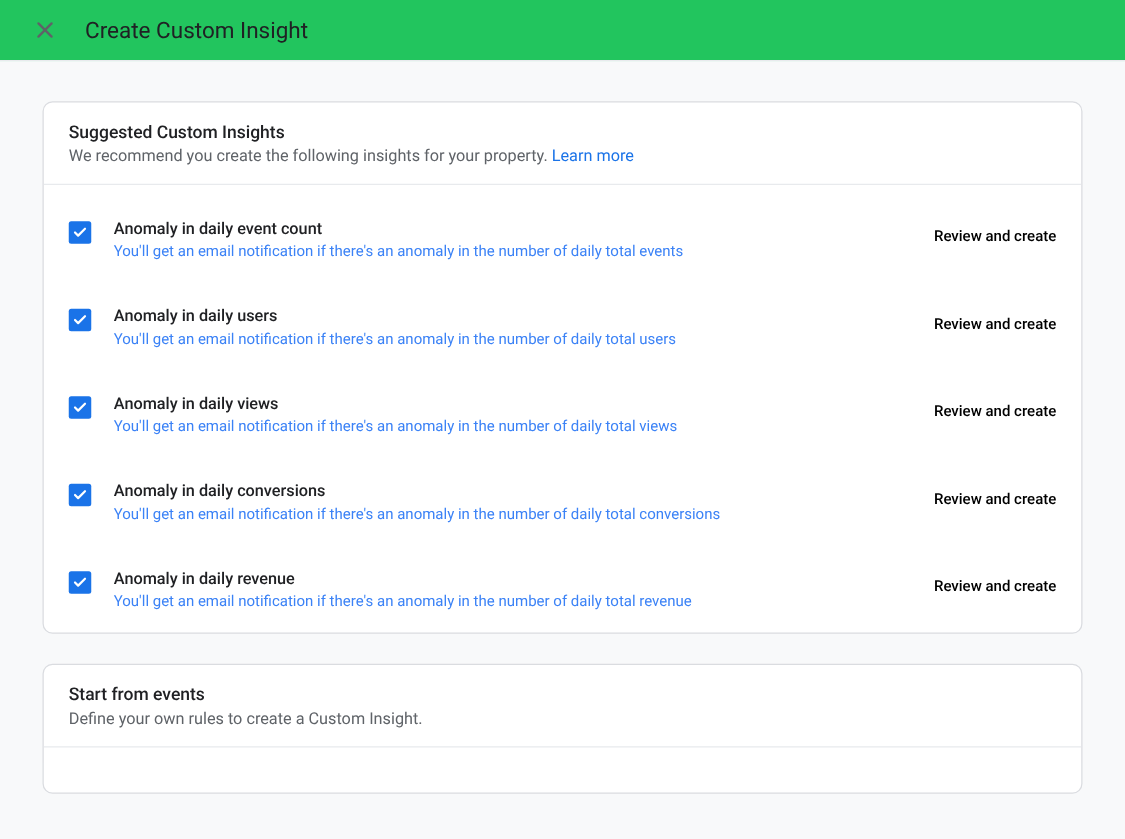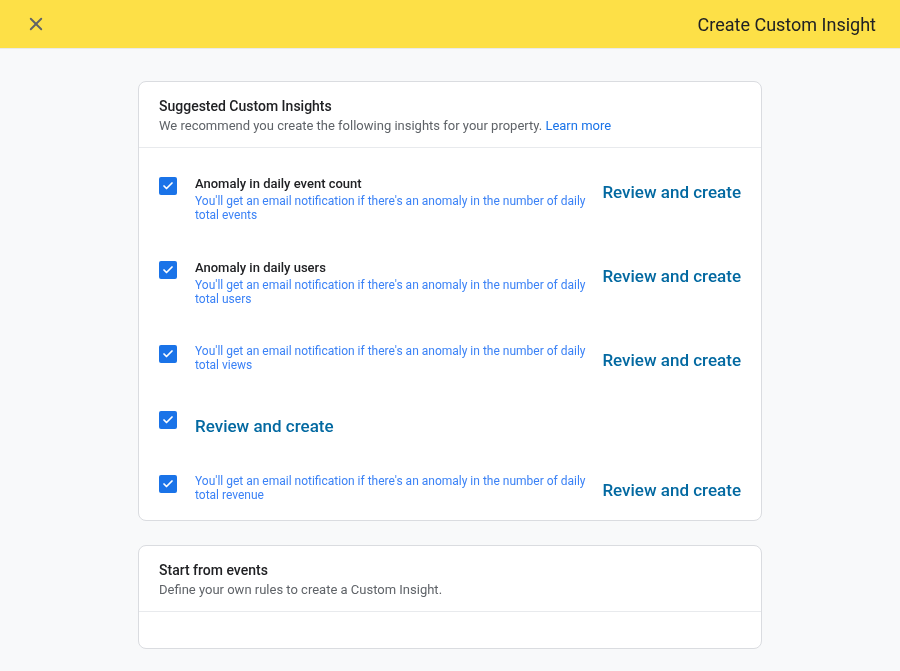--- a/index.html
+++ b/index.html
@@ -11,22 +11,21 @@
       font-family: 'Google Sans', Roboto, Arial, sans-serif;
       background: #fff;
       color: #202124;
       font-size: 14px;
     }
     .header {
       display: flex;
       align-items: center;
       padding: 12px 24px;
       border-bottom: 1px solid #e8eaed;
-      background: #fde047;
-      justify-content: space-between;
+      background: #22c55e;
     }
     .close-btn {
       display: flex;
       align-items: center;
       justify-content: center;
       width: 24px;
       height: 24px;
       cursor: pointer;
       color: #5f6368;
       margin-right: 20px;
@@ -39,21 +38,21 @@
     .page-body {
       background: #f8f9fa;
       min-height: calc(671px - 49px);
       padding: 32px 0;
     }
     .card {
       background: #fff;
       border: 1px solid #dadce0;
       border-radius: 8px;
       margin: 0 auto 24px;
-      width: 624px;
+      width: 832px;
       overflow: hidden;
     }
     .card-header {
       padding: 16px 20px 14px;
       border-bottom: 1px solid #e8eaed;
     }
     .card-title {
       font-size: 14px;
       font-weight: 500;
       color: #202124;
@@ -102,25 +101,26 @@
       font-size: 13px;
       font-weight: 500;
       color: #202124;
       margin-bottom: 3px;
     }
     .insight-desc {
       font-size: 12px;
       color: #3b82f6;
     }
     .review-link {
-      color: #0369a1;
-      font-size: 17px;
+      color: #000000;
+      font-size: 12px;
       font-weight: 500;
       cursor: pointer;
       flex-shrink: 0;
+      margin-left: 16px;
       padding-top: 6px;
     }
     .card-footer {
       padding: 4px 20px 20px;
     }
     .btn-primary {
       background: #1a73e8;
       color: #fff;
       border: none;
       border-radius: 4px;
@@ -191,45 +191,51 @@
 
       <div class="insight-row">
         <div class="checkbox-wrap">
           <div class="checkbox-checked">
             <svg width="12" height="12" viewBox="0 0 24 24" fill="none" stroke="currentColor" stroke-width="3.5" stroke-linecap="round" stroke-linejoin="round">
                 <polyline points="4 12 9 17 20 6"></polyline>
               </svg>
           </div>
         </div>
         <div class="insight-text">
+          <div class="insight-title">Anomaly in daily views</div>
           <div class="insight-desc">You'll get an email notification if there's an anomaly in the number of daily total views</div>
         </div>
         <div class="review-link">Review and create</div>
       </div>
 
       <div class="insight-row">
         <div class="checkbox-wrap">
           <div class="checkbox-checked">
             <svg width="12" height="12" viewBox="0 0 24 24" fill="none" stroke="currentColor" stroke-width="3.5" stroke-linecap="round" stroke-linejoin="round">
                 <polyline points="4 12 9 17 20 6"></polyline>
               </svg>
           </div>
         </div>
-        <div class="review-link">Review and create</div>
-      </div>
-
-      <div class="insight-row">
-        <div class="checkbox-wrap">
-          <div class="checkbox-checked">
-            <svg width="12" height="12" viewBox="0 0 24 24" fill="none" stroke="currentColor" stroke-width="3.5" stroke-linecap="round" stroke-linejoin="round">
-                <polyline points="4 12 9 17 20 6"></polyline>
-              </svg>
-          </div>
-        </div>
-        <div class="insight-text">
+        <div class="insight-text">
+          <div class="insight-title">Anomaly in daily conversions</div>
+          <div class="insight-desc">You'll get an email notification if there's an anomaly in the number of daily total conversions</div>
+        </div>
+        <div class="review-link">Review and create</div>
+      </div>
+
+      <div class="insight-row">
+        <div class="checkbox-wrap">
+          <div class="checkbox-checked">
+            <svg width="12" height="12" viewBox="0 0 24 24" fill="none" stroke="currentColor" stroke-width="3.5" stroke-linecap="round" stroke-linejoin="round">
+                <polyline points="4 12 9 17 20 6"></polyline>
+              </svg>
+          </div>
+        </div>
+        <div class="insight-text">
+          <div class="insight-title">Anomaly in daily revenue</div>
           <div class="insight-desc">You'll get an email notification if there's an anomaly in the number of daily total revenue</div>
         </div>
         <div class="review-link">Review and create</div>
       </div>
 
     </div>
 
   </div>
 
   <div class="card">

